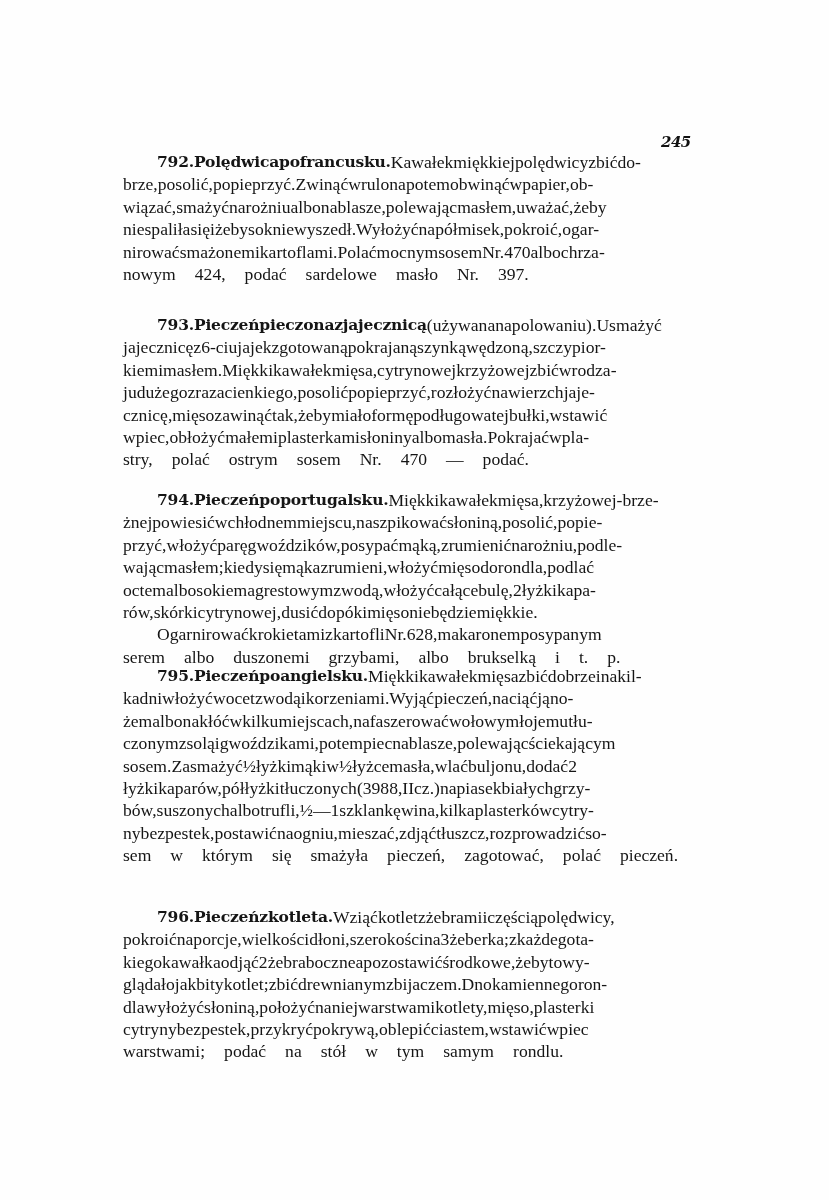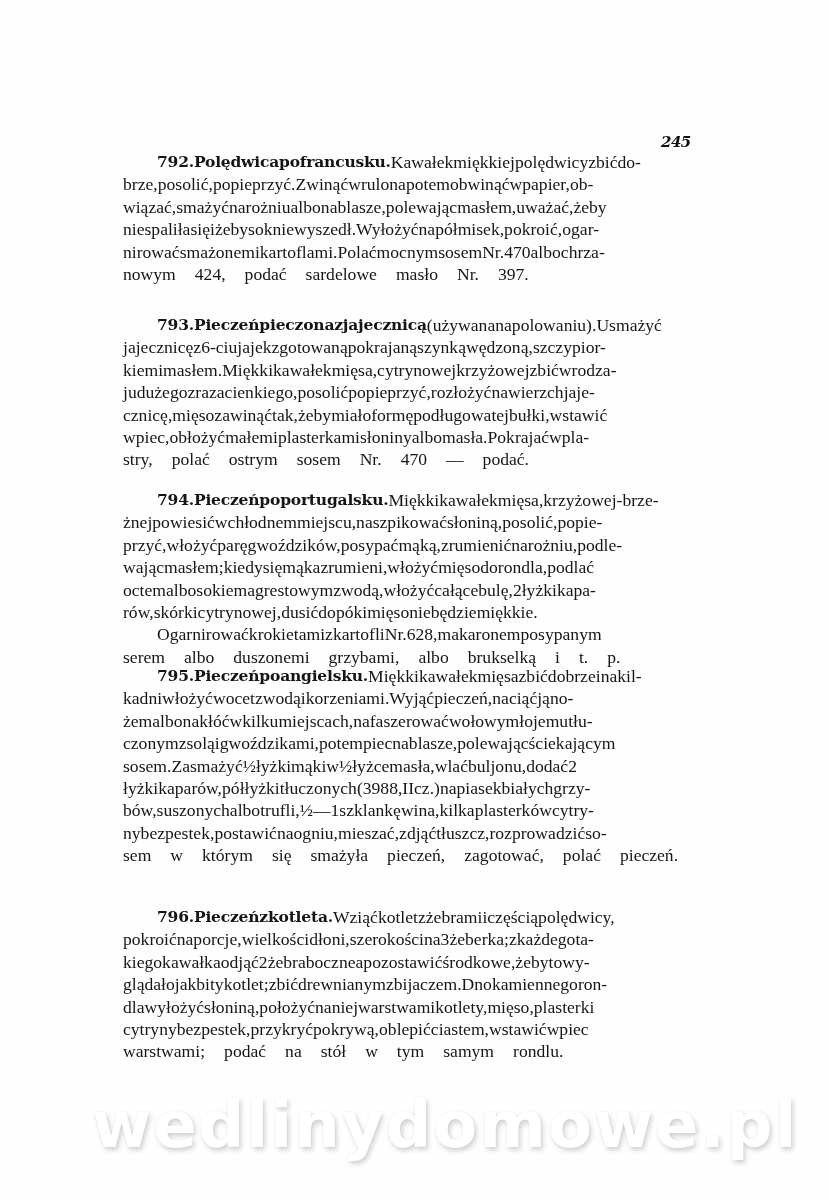--- a/index.html
+++ b/index.html
@@ -496,14 +496,13 @@
         <span>podać</span>
         <span>na</span>
         <span>stół</span>
         <span>w</span>
         <span>tym</span>
         <span>samym</span>
         <span>rondlu.</span>
       </div>
     </div>
 
-  <div class="watermark">wedlinydomowe.pl</div>
 </div>
 
 </body></html>

